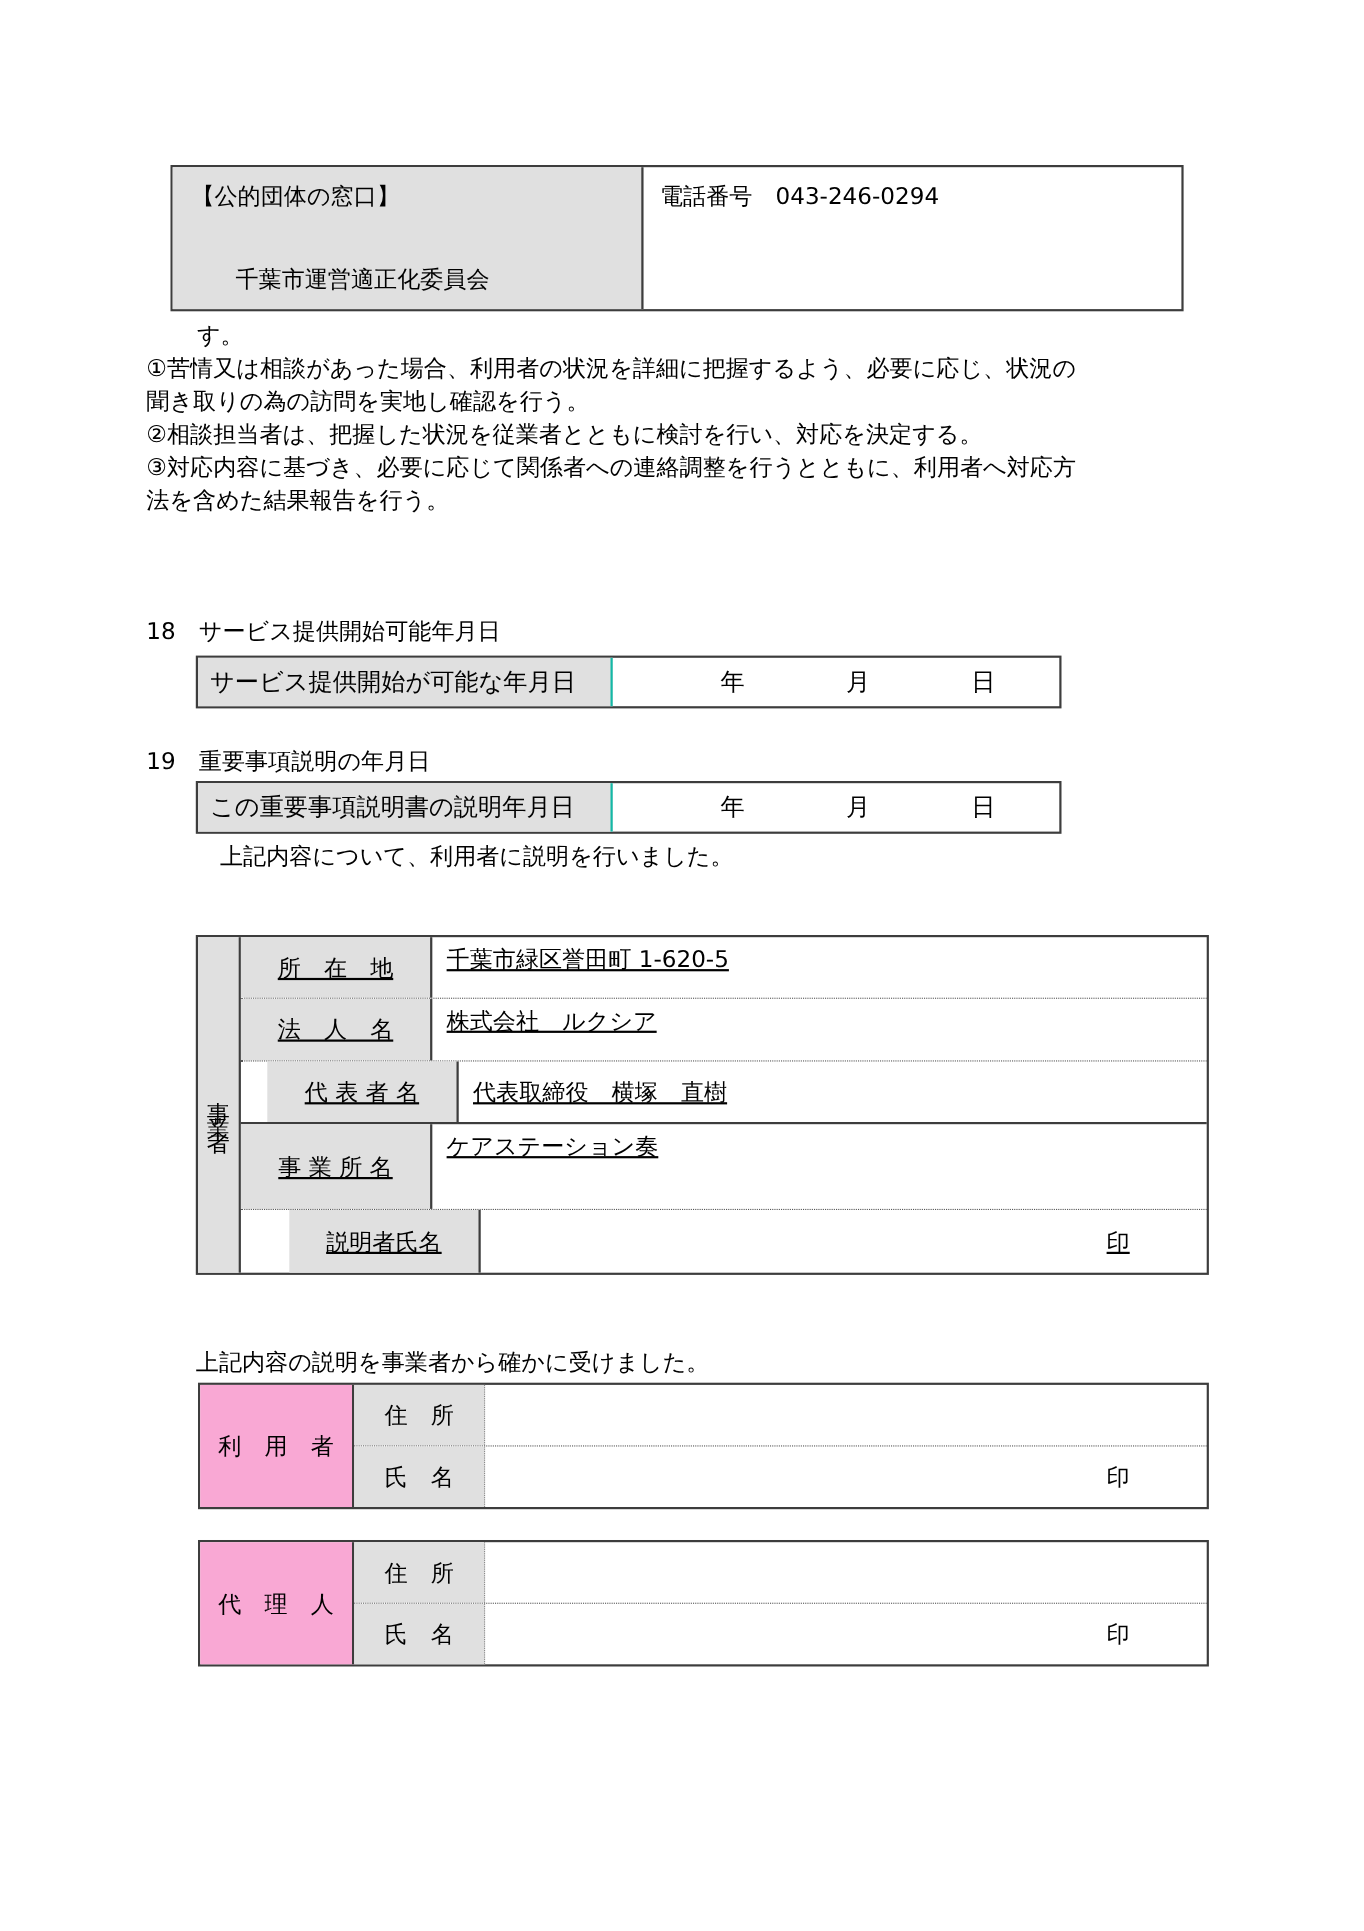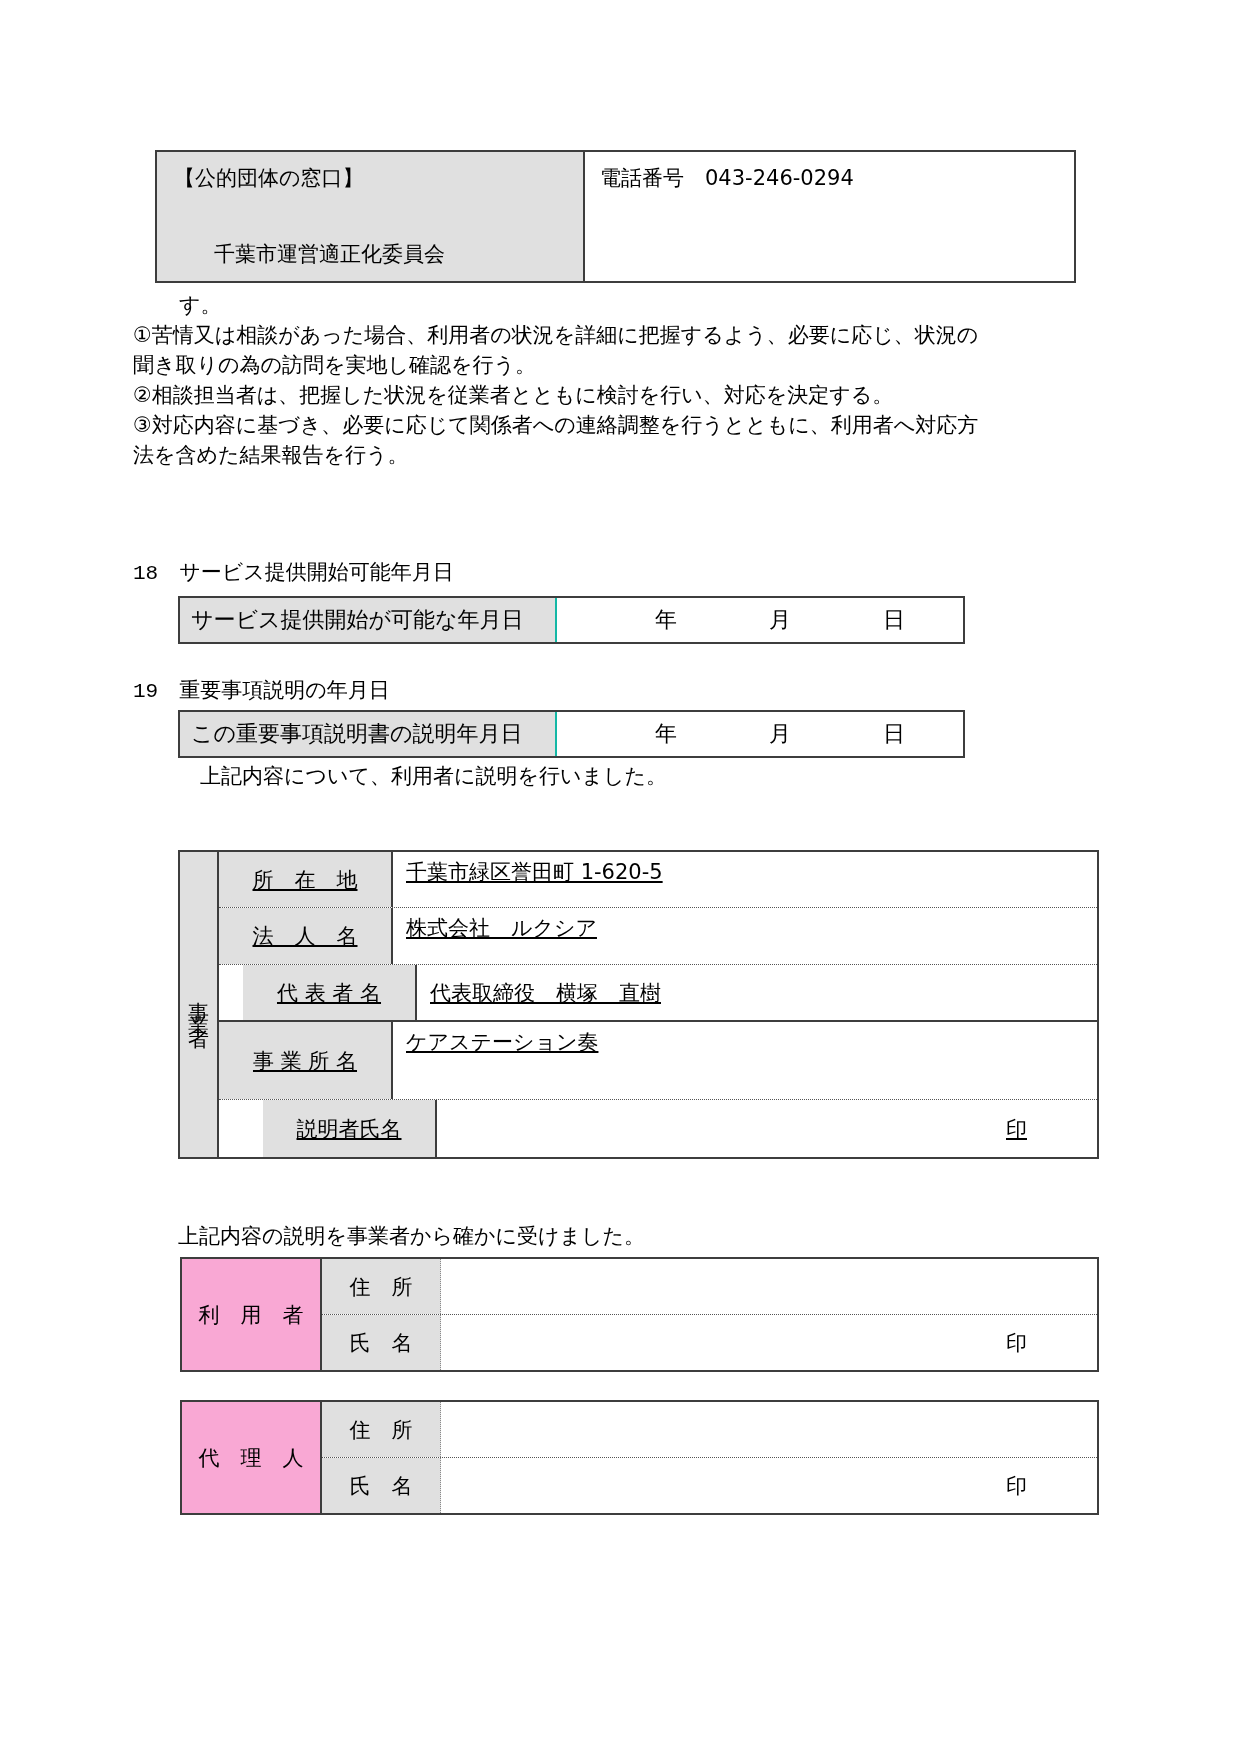--- a/index.html
+++ b/index.html
@@ -1,20 +1,20 @@
 <!DOCTYPE html>
 <html><head>
 <meta charset="utf-8">
 <style>
   html,body{margin:0;padding:0;background:#fff;}
   .page{
     position:relative;width:1240px;height:1755px;background:#ffffff;
     font-family:"DejaVu Sans",sans-serif;color:#000;overflow:hidden;
   }
-  .t{position:absolute;font-size:21px;line-height:28px;white-space:pre;font-family:Liberation Mono, monospace;}
+  .t{position:absolute;font-size:21px;line-height:28px;white-space:pre;}
 
   
   .tbl{position:absolute;box-sizing:border-box;border:2px solid #3d3d3d;background:#fff;}
 
   
   .contact{left:155px;top:150px;width:921px;height:133px;display:flex;}
   .contact .c-left{
     box-sizing:border-box;width:428px;background:#e0e0e0;border-right:2px solid #3d3d3d;
     padding:7px 0 0 17px;font-size:21px;line-height:38px;white-space:pre;
   }

